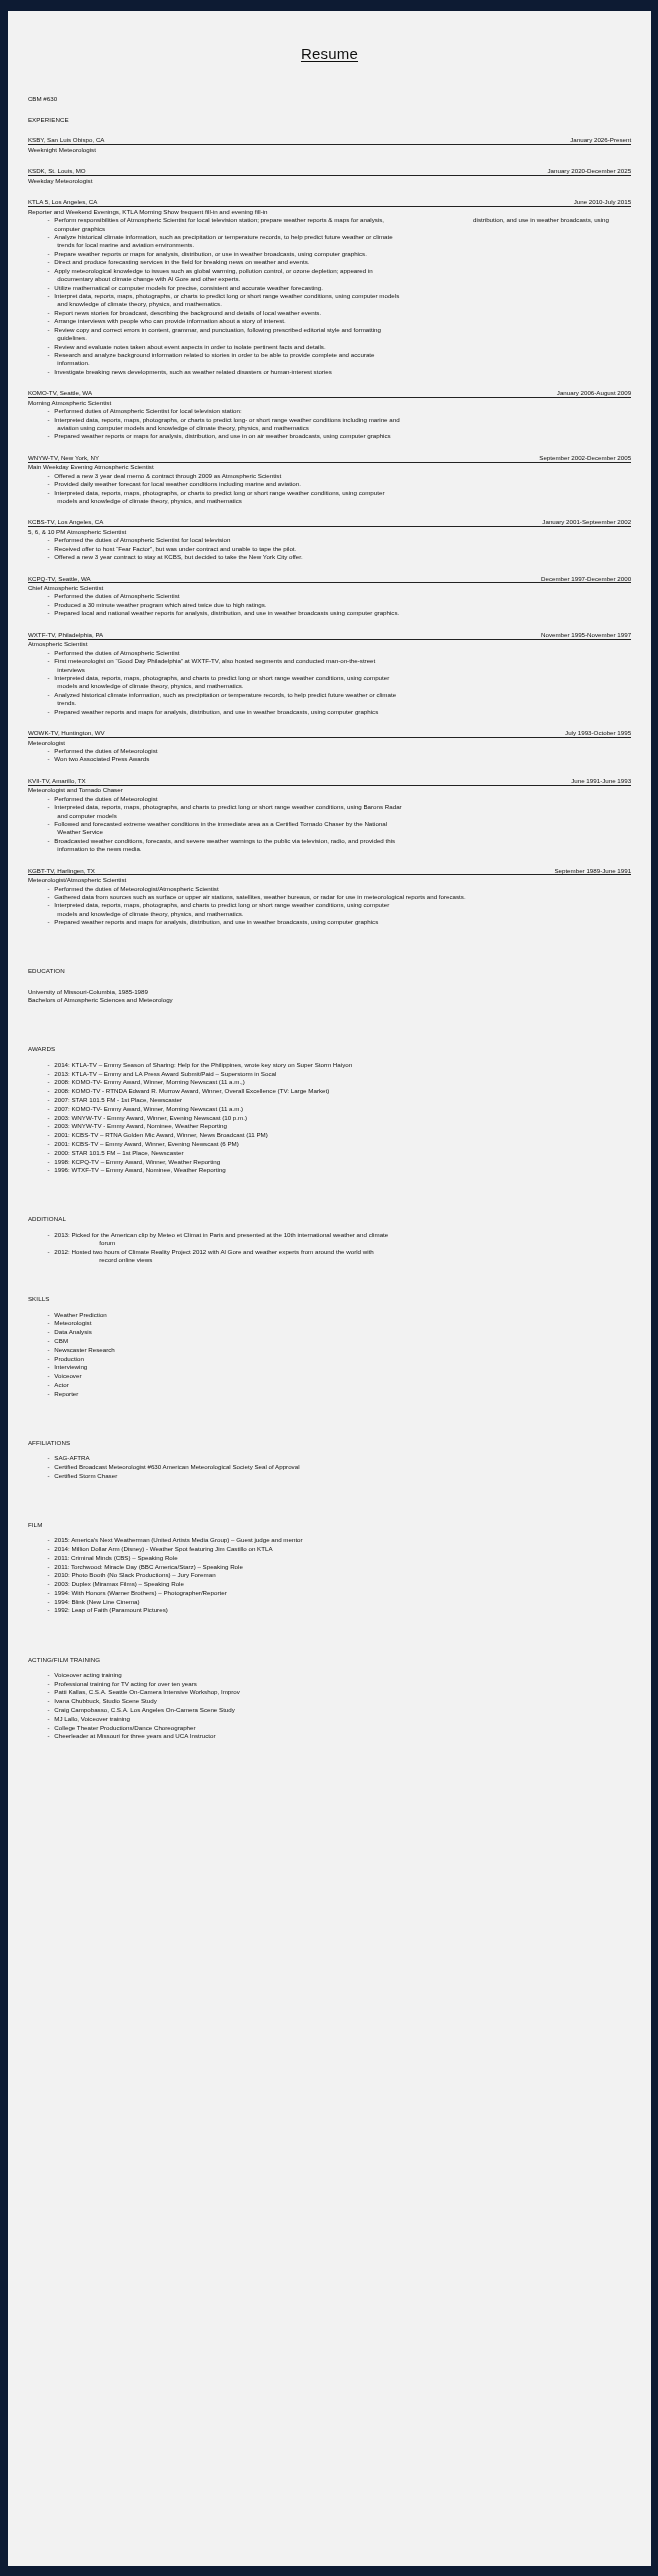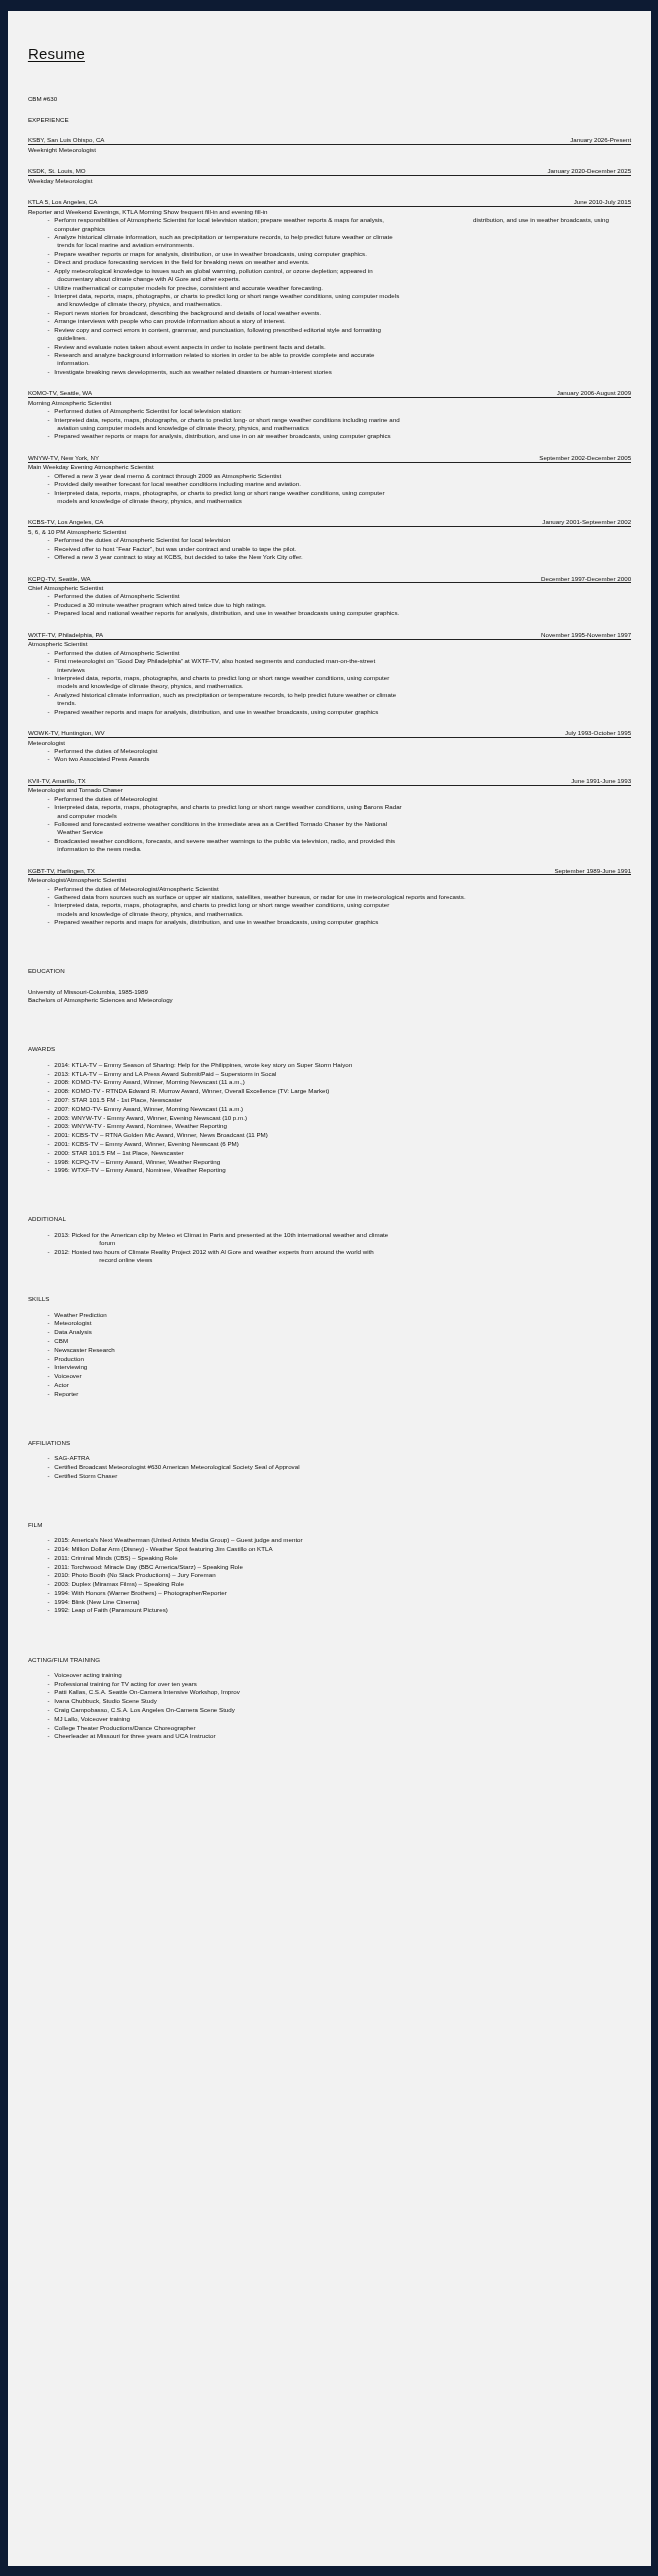--- a/index.html
+++ b/index.html
@@ -21,20 +21,21 @@
   }
   .page {
     background: #f2f2f2;
     width: 100%;
     min-height: 2555px;
     box-sizing: border-box;
     padding: 10.6px 19.6px 30px 19.6px;
     color: #10100f;
   }
   .doc-title {
+    text-align: center;
     font-size: 15px;
     font-weight: normal;
     letter-spacing: 0.2px;
     margin: 24px 0 0 0;
     padding: 0;
   }
   .doc-title span {
     text-decoration: underline;
     text-underline-offset: 2.3px;
   }

